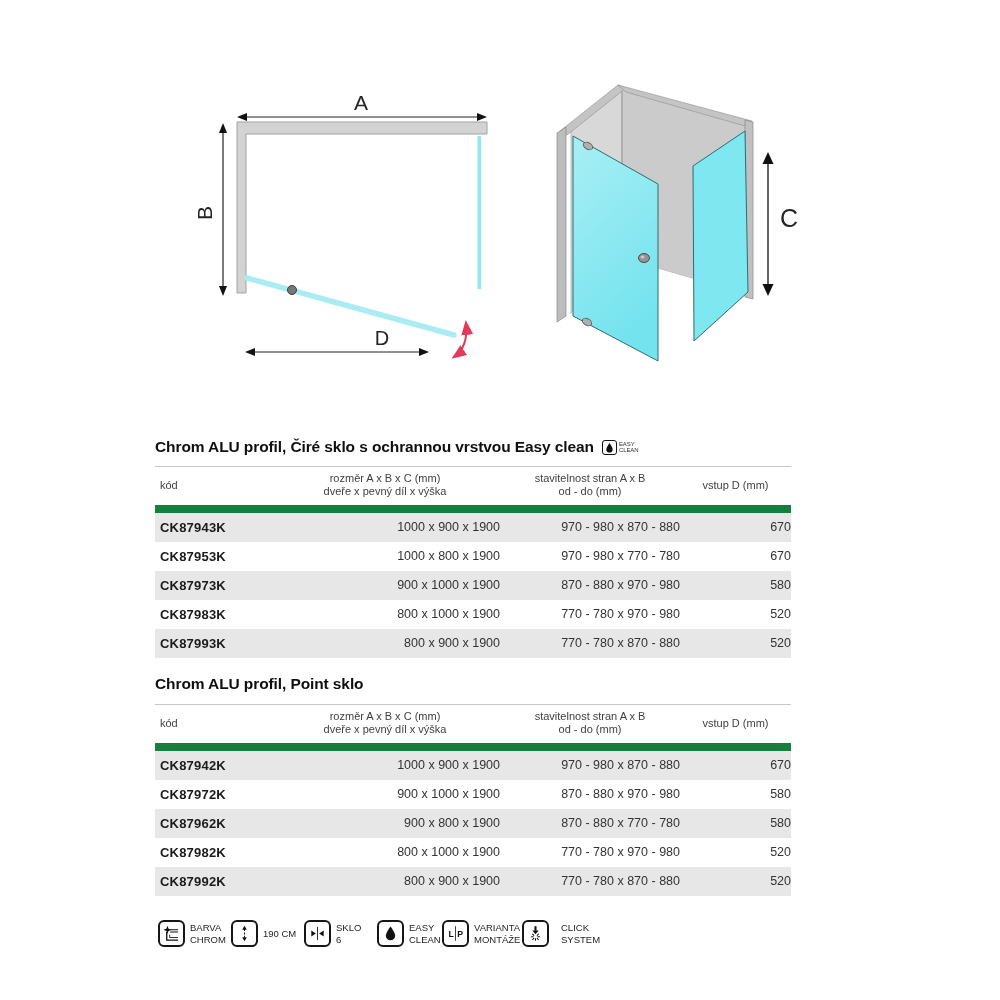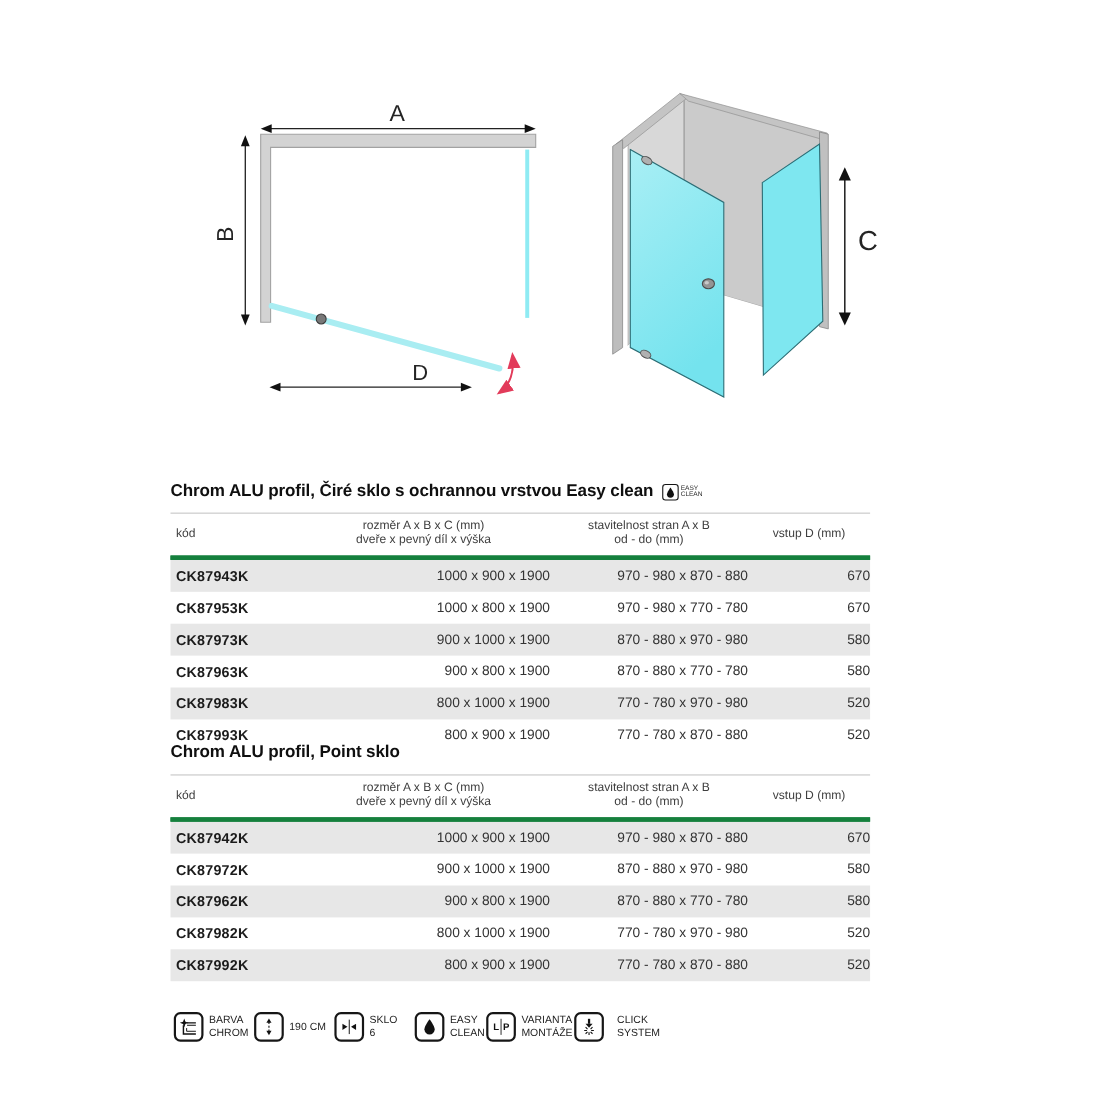--- a/index.html
+++ b/index.html
@@ -16,21 +16,21 @@
   .title1 { top:438px; }
   .title2 { top:675px; }
 
   .ec-badge { display:inline-flex; align-items:center; gap:2px; margin-left:3px; }
   .ec-box { width:15px; height:15px; border:1.5px solid #141414; border-radius:3px;
     display:flex; align-items:center; justify-content:center; box-sizing:border-box; }
   .ec-text { font-size:6px; line-height:1.05; color:#2f2f2f; font-weight:normal; }
 
   .spec-table { position:absolute; left:155px; width:636px; border-collapse:collapse; table-layout:fixed; }
   .t1 { top:466px; } .t2 { top:704px; }
-  .spec-table thead tr { border-top:1px solid #c6c6c6; border-bottom:4px solid #15803d; }
+  .spec-table thead tr { border-top:1px solid #c6c6c6; border-bottom:8px solid #15803d; }
   .spec-table th { font-weight:normal; font-size:11px; color:#3f3f3f; line-height:1.22; padding:5px 0 6px; }
   .spec-table th.h-left { text-align:left; padding-left:5px; vertical-align:middle; }
   .spec-table th div { display:block; }
   .spec-table td { font-size:12.5px; color:#333333; height:29px; padding:0; text-align:right; vertical-align:middle; }
   .spec-table td.c-code { text-align:left; padding-left:5px; font-weight:bold; color:#1b1b1b; font-size:13px; letter-spacing:0.2px;margin-left:24px; }
   .spec-table tbody tr:nth-of-type(odd) td { background:#e7e7e7; }
 
   .badge { position:absolute; top:920px; display:flex; gap:5px; align-items:center; }
   .badge-box { width:27px; height:27px; border:2px solid #161616; border-radius:6px;
     box-sizing:border-box; display:flex; align-items:center; justify-content:center; background:#fff; }
@@ -163,26 +163,20 @@
           <td>670</td>
         </tr>
 
         <tr>
           <td class="c-code">CK87973K</td>
           <td>900 x 1000 x 1900</td>
           <td>870 - 880 x 970 - 980</td>
           <td>580</td>
         </tr>
 
-        <tr>
-          <td class="c-code">CK87963K</td>
-          <td>900 x 800 x 1900</td>
-          <td>870 - 880 x 770 - 780</td>
-          <td>580</td>
-        </tr>
 
         <tr>
           <td class="c-code">CK87983K</td>
           <td>800 x 1000 x 1900</td>
           <td>770 - 780 x 970 - 980</td>
           <td>520</td>
         </tr>
 
         <tr>
           <td class="c-code">CK87993K</td>

